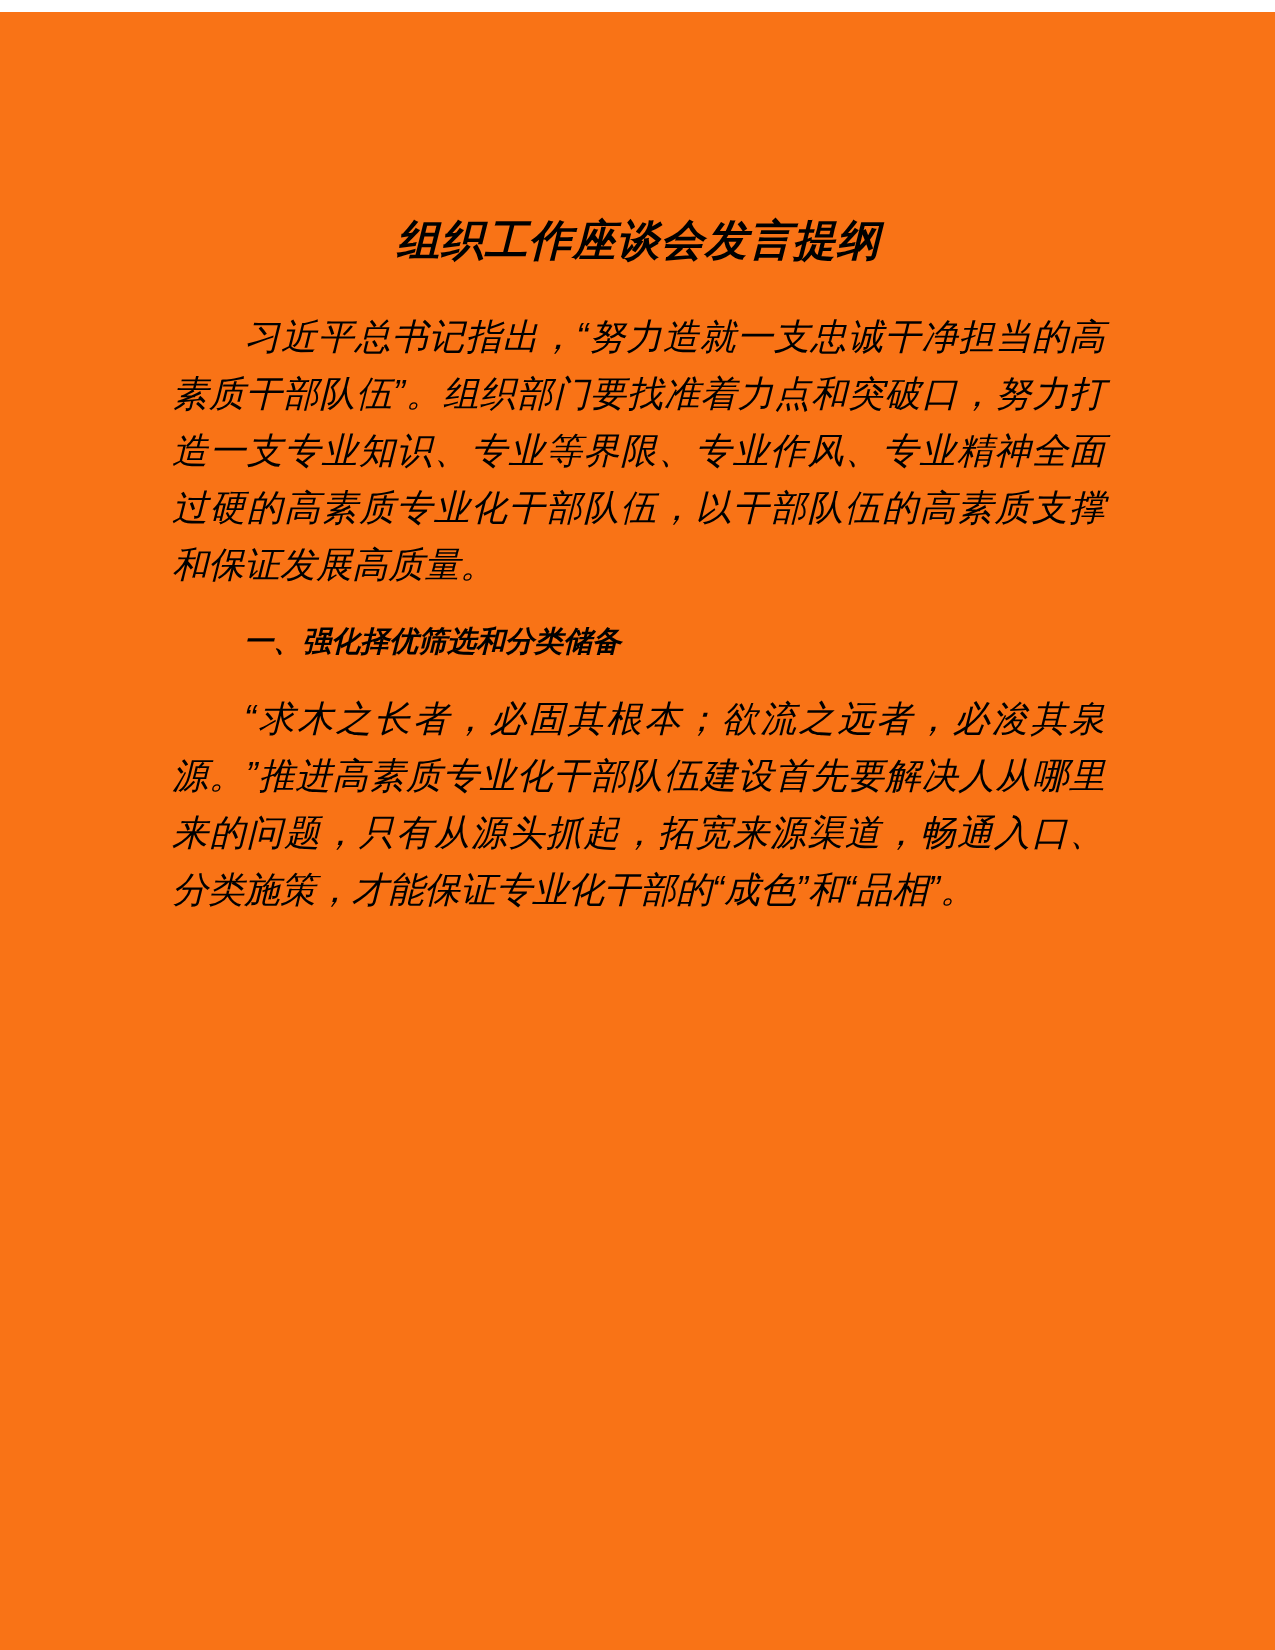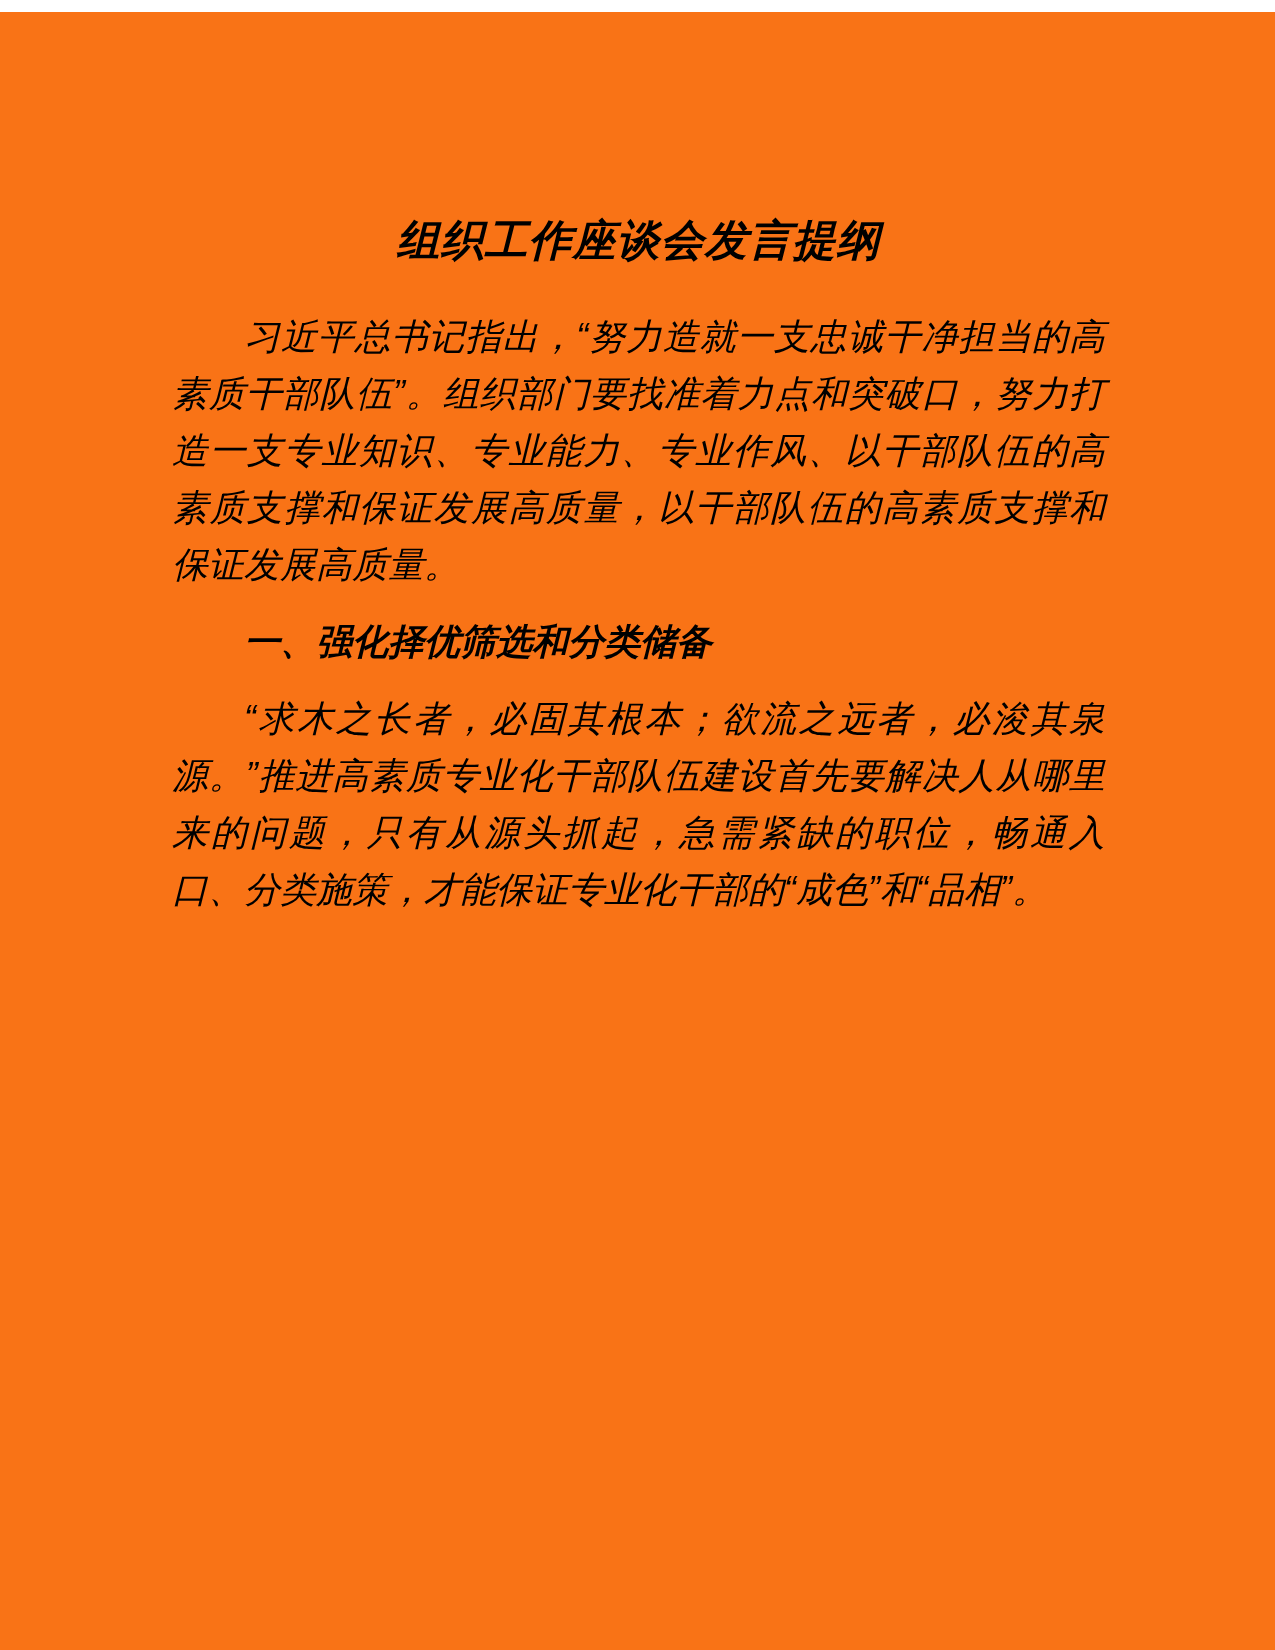--- a/index.html
+++ b/index.html
@@ -31,32 +31,32 @@
   .para {
     font-size: 36px;
     line-height: 57px;
     text-align: justify;
     text-justify: inter-ideograph;
     text-indent: 72px;
     margin: 0 0 17px 0;
     word-break: break-all;
   }
   .section-heading {
-    font-size: 36px;
+    font-size: 29px;
     line-height: 57px;
     text-indent: 72px;
     margin: 20px 0 20px 0;
   }
 </style>
 </head>
 <body>
 
 <div class="page">
   <h1 class="doc-title">组织工作座谈会发言提纲</h1>
 
-  <p class="para">习近平总书记指出，“努力造就一支忠诚干净担当的高素质干部队伍”。组织部门要找准着力点和突破口，努力打造一支专业知识、专业能力、专业作风、以干部队伍的高素质支撑和保证发展高质量，以干部队伍的高素质支撑和保证发展高质量。</p>
+  <p class="para">习近平总书记指出，“努力造就一支忠诚干净担当的高素质干部队伍”。组织部门要找准着力点和突破口，努力打造一支专业知识、专业等界限、专业作风、专业精神全面过硬的高素质专业化干部队伍，以干部队伍的高素质支撑和保证发展高质量。</p>
 
   <h2 class="section-heading">一、强化择优筛选和分类储备</h2>
 
-  <p class="para">“求木之长者，必固其根本；欲流之远者，必浚其泉源。”推进高素质专业化干部队伍建设首先要解决人从哪里来的问题，只有从源头抓起，急需紧缺的职位，畅通入口、分类施策，才能保证专业化干部的“成色”和“品相”。</p>
+  <p class="para">“求木之长者，必固其根本；欲流之远者，必浚其泉源。”推进高素质专业化干部队伍建设首先要解决人从哪里来的问题，只有从源头抓起，拓宽来源渠道，畅通入口、分类施策，才能保证专业化干部的“成色”和“品相”。</p>
 
 
 </div>
 
 </body></html>

